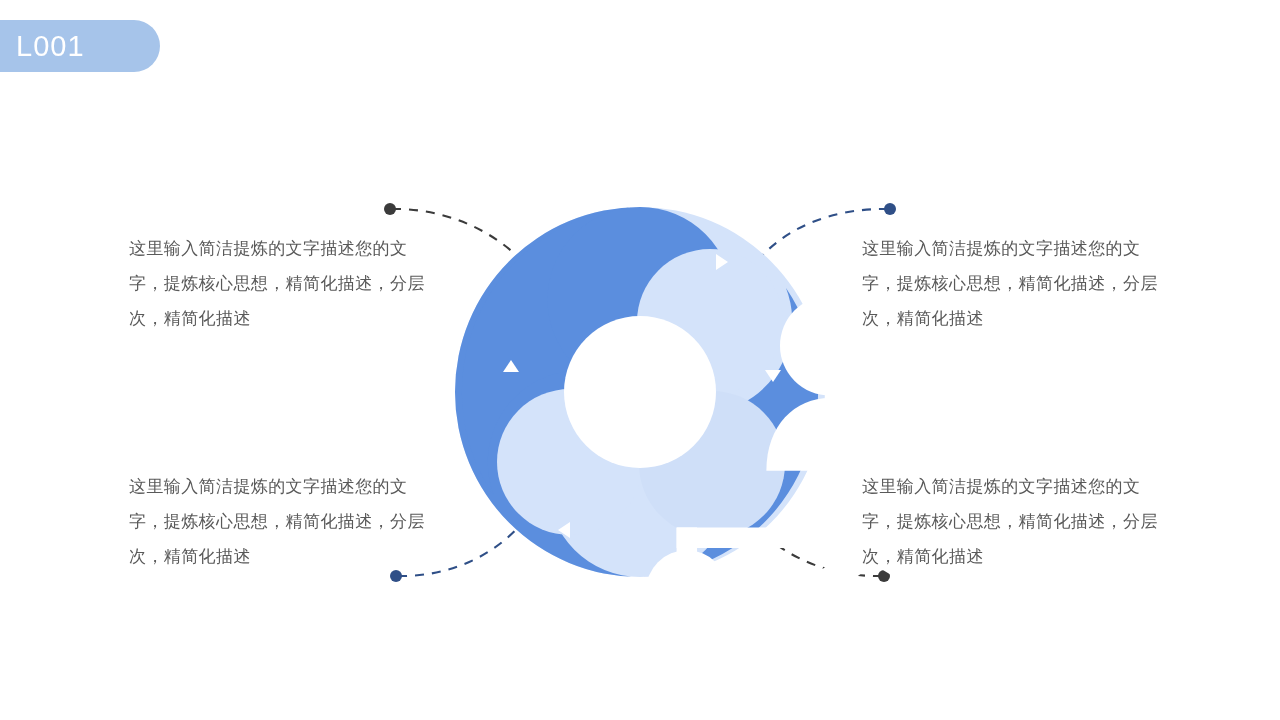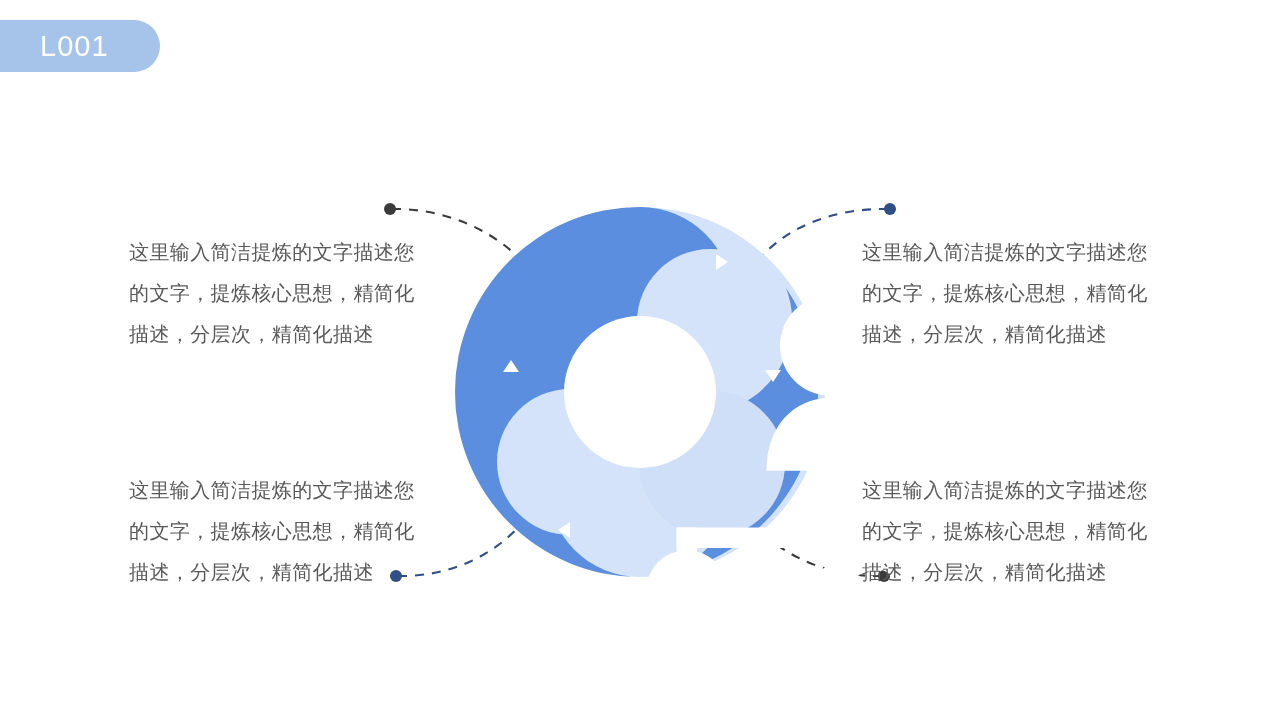--- a/index.html
+++ b/index.html
@@ -15,21 +15,21 @@
   #slide-badge {
     position:absolute;
     left:-30px; top:20px;
     width:190px; height:52px;
     background:#a6c4ea;
     border-radius:26px;
     display:flex;
     align-items:center;
   }
   #slide-badge .badge-text {
-    margin-left:70px;
+    margin-left:46px;
     color:#ffffff;
     font-size:29px;
     letter-spacing:1px;
     line-height:1;
   }
 
   
   #diagram {
     position:absolute;
     left:390px; top:142px;
@@ -84,21 +84,21 @@
     left:0; top:0;
     width:1280px; height:720px;
     pointer-events:none;
   }
 
   
   .desc {
     position:absolute;
     width:300px;
     color:#595959;
-    font-size:20px;
+    font-size:17px;
     line-height:2.05;
     letter-spacing:.4px;
   }
   #desc-tl { left:129px; top:232px; }
   #desc-tr { left:862px; top:232px; }
   #desc-bl { left:129px; top:470px; }
   #desc-br { left:862px; top:470px; }
 </style>
 </head>
 <body>

